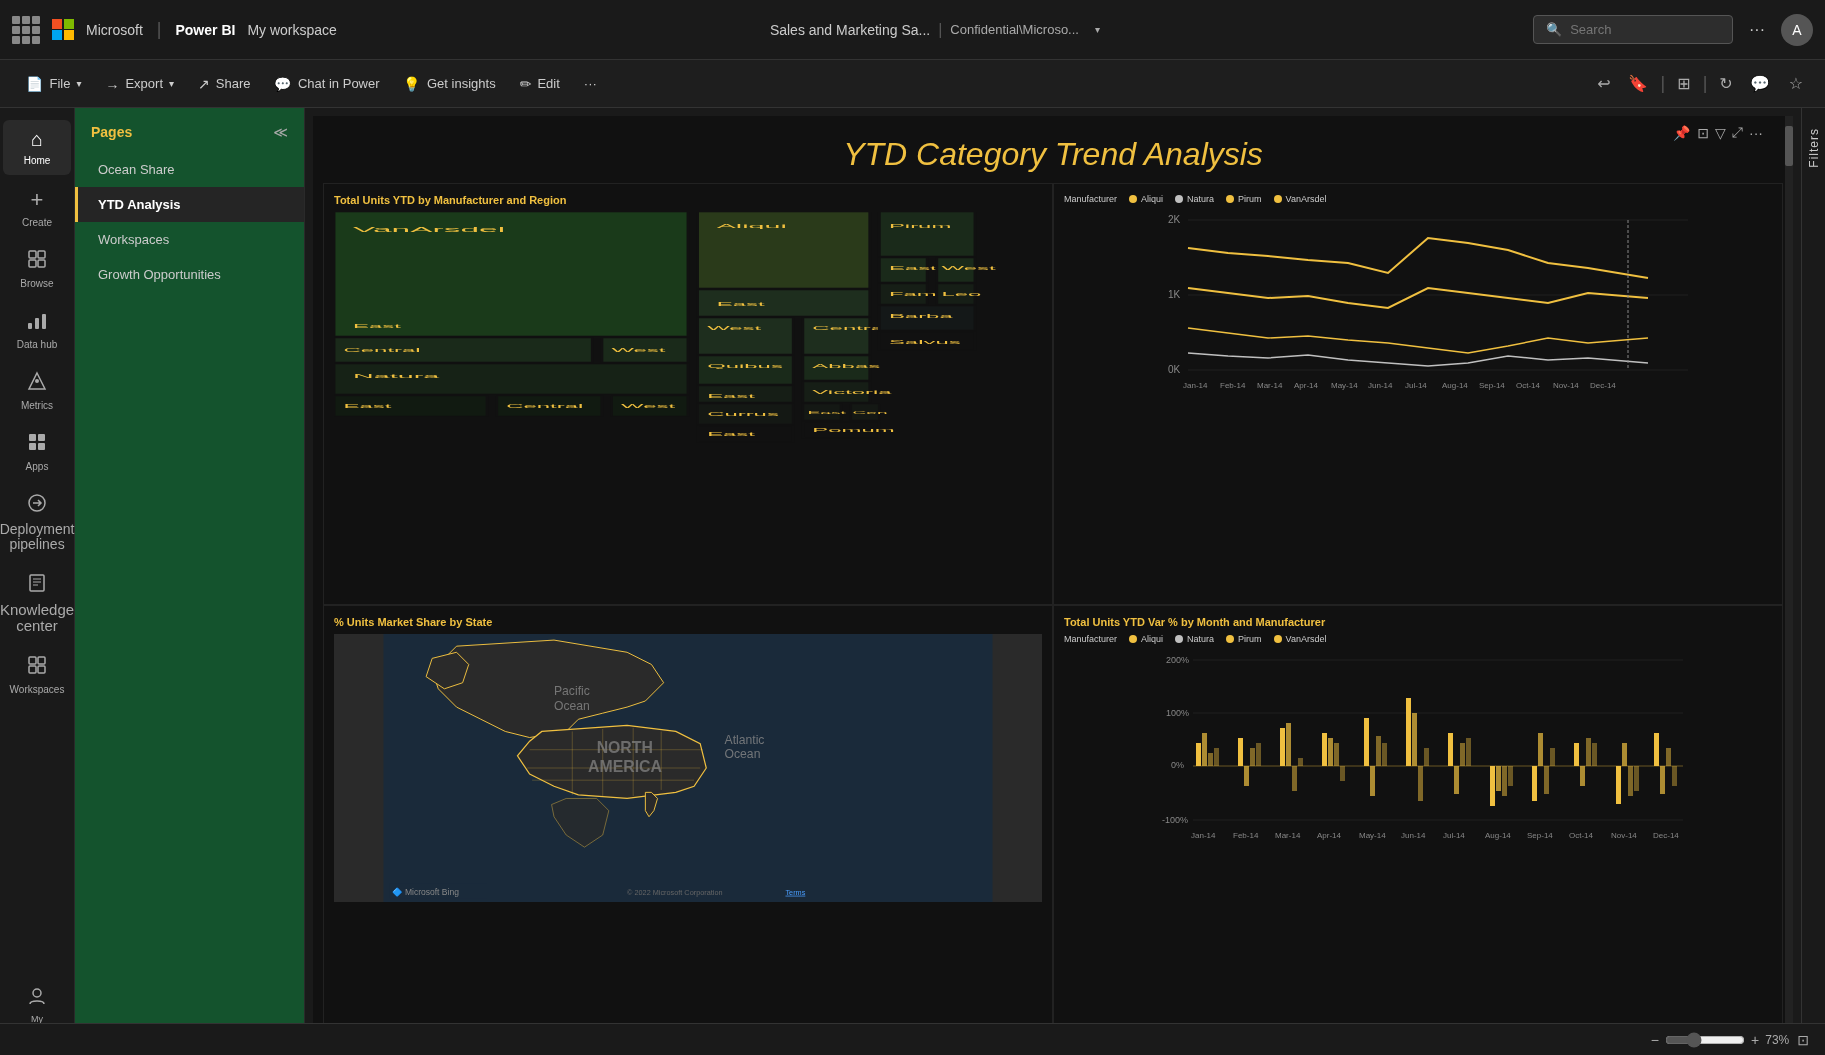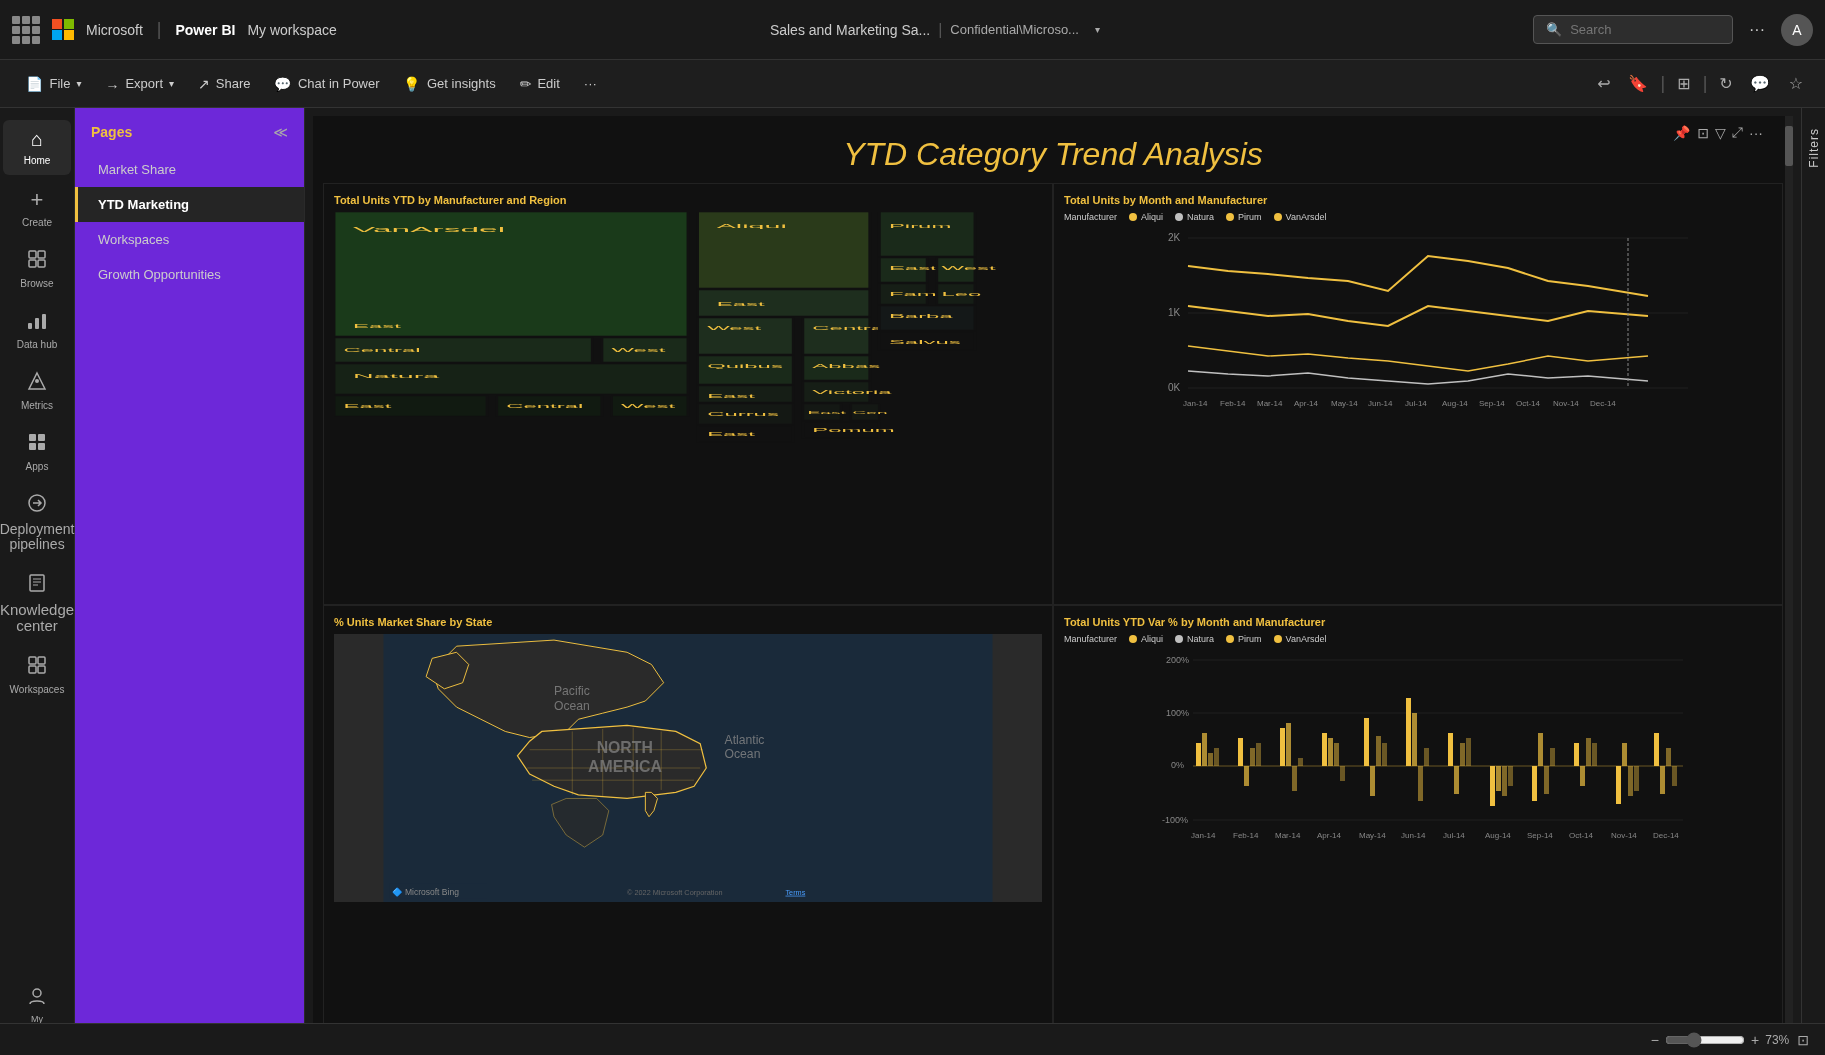--- a/index.html
+++ b/index.html
@@ -63,21 +63,21 @@
       padding: 8px 6px; border-radius: 6px; cursor: pointer; width: 68px; gap: 4px;
     }
     .sidebar-item.active { background: #2a2a2a; }
     .sidebar-icon { font-size: 20px; color: #aaa; }
     .sidebar-label { font-size: 10px; color: #aaa; text-align: center; line-height: 1.2; }
     .sidebar-item.active .sidebar-icon,
     .sidebar-item.active .sidebar-label { color: #fff; }
 
     
     .pages-panel {
-      width: 230px; background: #6d28d9; border-right: 1px solid #2a2a2a;
+      width: 230px; background: #14532d; border-right: 1px solid #2a2a2a;
       padding: 16px 0;
     }
     .pages-header {
       display: flex; align-items: center; justify-content: space-between;
       padding: 0 16px 12px; 
     }
     .pages-title { font-size: 14px; font-weight: 600; color: #f0c040; }
     .collapse-btn { background: none; border: none; color: #aaa; cursor: pointer; font-size: 14px; }
     .page-item {
       padding: 10px 20px; cursor: pointer; font-size: 13px; color: #ccc;
@@ -336,22 +336,22 @@
       </span>
       <span class="sidebar-label" style="font-size:9px;color:#aaa;text-align:center;line-height:1.1;">My workspace</span>
     </div>
   </div>
 
   <div class="pages-panel">
     <div class="pages-header">
       <span class="pages-title">Pages</span>
       <button class="collapse-btn">≪</button>
     </div>
-    <div class="page-item">Market Share</div>
-    <div class="page-item active">YTD Marketing</div>
+    <div class="page-item">Ocean Share</div>
+    <div class="page-item active">YTD Analysis</div>
     <div class="page-item">Workspaces</div>
     <div class="page-item">Growth Opportunities</div>
   </div>
 
   <div class="report-area">
     <div class="report-canvas" style="background:#111;">
 
       <div style="position:absolute;top:8px;right:30px;display:flex;gap:6px;z-index:10;">
         <button style="background:none;border:none;color:#aaa;cursor:pointer;font-size:14px;">📌</button>
         <button style="background:none;border:none;color:#aaa;cursor:pointer;font-size:14px;">⊡</button>
@@ -442,21 +442,20 @@
               <rect x="57" y="47" width="10" height="12" fill="#141818" stroke="#111" stroke-width="0.3"></rect>
               <text x="58" y="53" fill="#f0c040" font-size="2.5">Barba</text>
 
               <rect x="57" y="60" width="10" height="9" fill="#111" stroke="#111" stroke-width="0.3"></rect>
               <text x="58" y="66" fill="#f0c040" font-size="2.5">Salvus</text>
             </svg>
           </div>
         </div>
 
         <div class="chart-panel">
-          <div class="chart-title">Total Units by Month and Manufacturer</div>
           <div class="legend">
             <span class="legend-item">
               <span>Manufacturer</span>
             </span>
             <span class="legend-item">
               <span class="legend-dot" style="background:#f0c040;"></span>
               <span>Aliqui</span>
             </span>
             <span class="legend-item">
               <span class="legend-dot" style="background:#c0c0c0;"></span>

